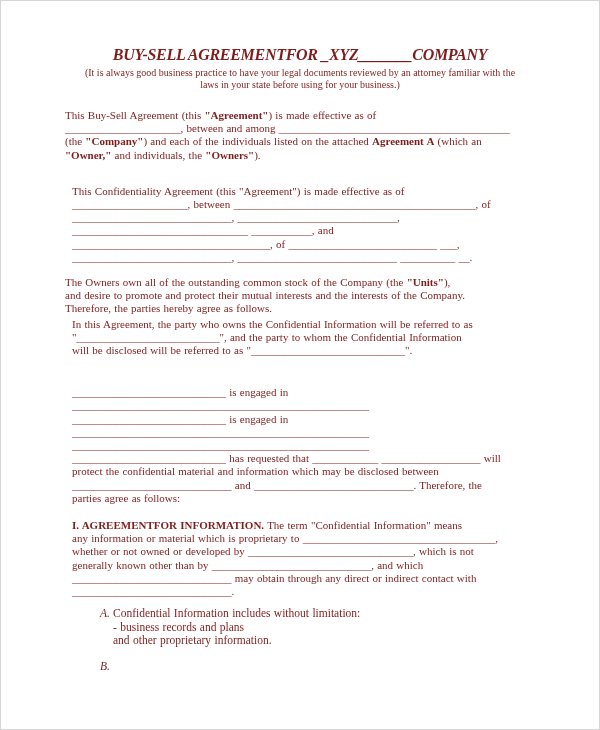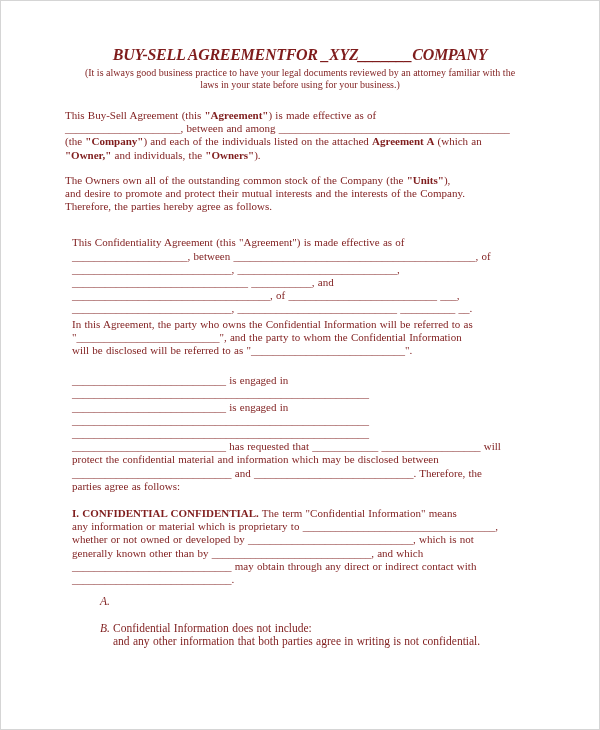--- a/index.html
+++ b/index.html
@@ -59,55 +59,56 @@
     <div class="title">BUY-SELL AGREEMENTFOR _XYZ_______COMPANY</div>
     <div class="subtitle">(It is always good business practice to have your legal documents reviewed by an attorney familiar with the
 laws in your state before using for your business.)</div>
   </div>
 
   <div class="para" style="margin-top:19px"><span>This Buy-Sell Agreement (this </span><span class="b">"Agreement"</span><span>) is made effective as of
 _____________________, between and among __________________________________________
 (the </span><span class="b">"Company"</span><span>) and each of the individuals listed on the attached </span><span class="b">Agreement A</span><span> (which an
 </span><span class="b">"Owner,"</span><span> and individuals, the </span><span class="b">"Owners"</span><span>).</span></div>
 
-  <div class="para" style="margin-top:12px"><span>The Owners own all of the outstanding common stock of the Company (the </span><span class="b">"Units"</span><span>),
-and desire to promote and protect their mutual interests and the interests of the Company.
-Therefore, the parties hereby agree as follows.</span></div>
-
   <div class="para indent" style="margin-top:23px">This Confidentiality Agreement (this "Agreement") is made effective as of
 _____________________, between ____________________________________________, of
 _____________________________, _____________________________,
 ________________________________ ___________, and
 ____________________________________, of ___________________________ ___,
 _____________________________, _____________________________ __________ __.</div>
 
+  <div class="para" style="margin-top:12px"><span>The Owners own all of the outstanding common stock of the Company (the </span><span class="b">"Units"</span><span>),
+and desire to promote and protect their mutual interests and the interests of the Company.
+Therefore, the parties hereby agree as follows.</span></div>
+
   <div class="para indent" style="margin-top:2px">In this Agreement, the party who owns the Confidential Information will be referred to as
 "__________________________", and the party to whom the Confidential Information
 will be disclosed will be referred to as "____________________________".</div>
 
-  <div class="para indent" style="margin-top:17px">____________________________ is engaged in
+  <div class="para indent" style="margin-top:29px">____________________________ is engaged in
 ______________________________________________________
 ____________________________ is engaged in
 ______________________________________________________
 ______________________________________________________
 ____________________________ has requested that ____________ __________________ will
 protect the confidential material and information which may be disclosed between
 _____________________________ and _____________________________.  Therefore, the
 parties agree as follows:</div>
 
-  <div class="para indent" style="margin-top:14px"><span class="b">I.  CONFIDENTIAL CONFIDENTIAL.</span><span>  The term "Confidential Information" means
+  <div class="para indent" style="margin-top:14px"><span class="b">I.  AGREEMENTFOR INFORMATION.</span><span>  The term "Confidential Information" means
 any information or material which is proprietary to ___________________________________,
 whether or not owned or developed by ______________________________, which is not
 generally known other than by _____________________________, and which
 _____________________________ may obtain through any direct or indirect contact with
 _____________________________.</span></div>
 
   <div class="item" style="margin-top:9px">
     <span class="item-label">A.</span>
+    <span class="item-text">Confidential Information includes without limitation:
+- business records and plans
+and other proprietary information.</span>
   </div>
 
   <div class="item" style="margin-top:13px">
     <span class="item-label">B.</span>
-    <span class="item-text">Confidential Information does not include:
-and any other information that both parties agree in writing is not confidential.</span>
   </div>
 
 </div>
 
 </body></html>

